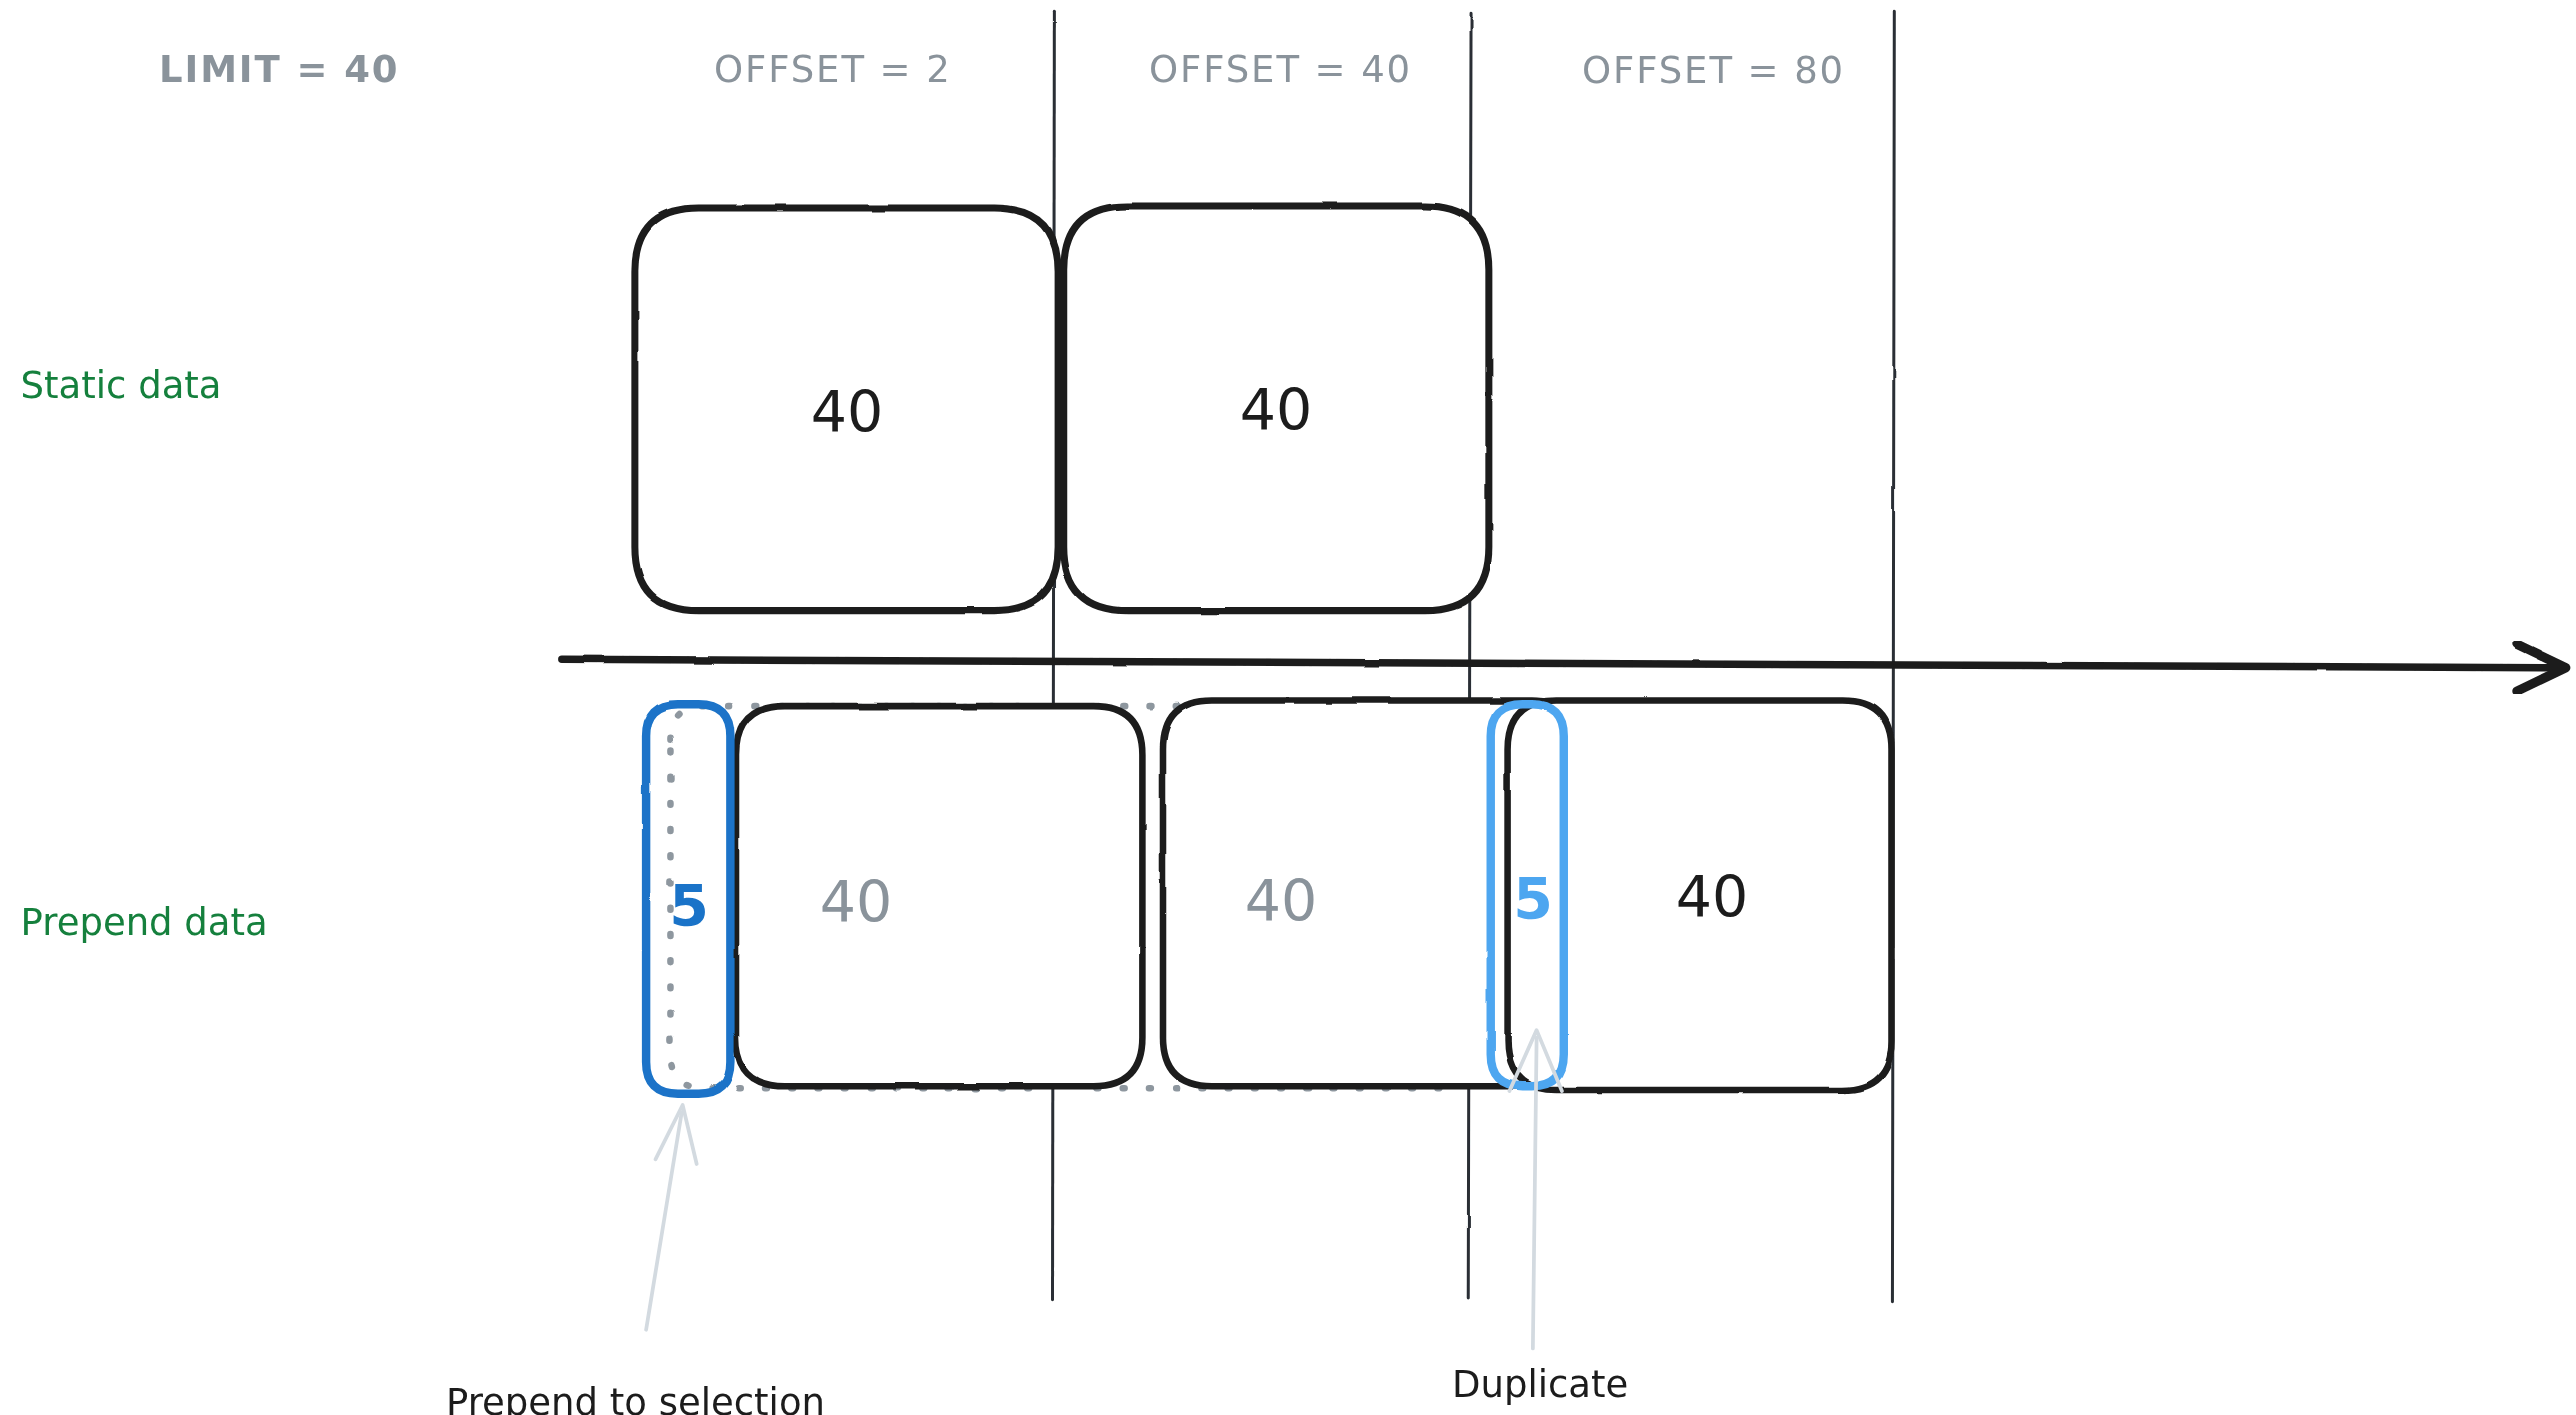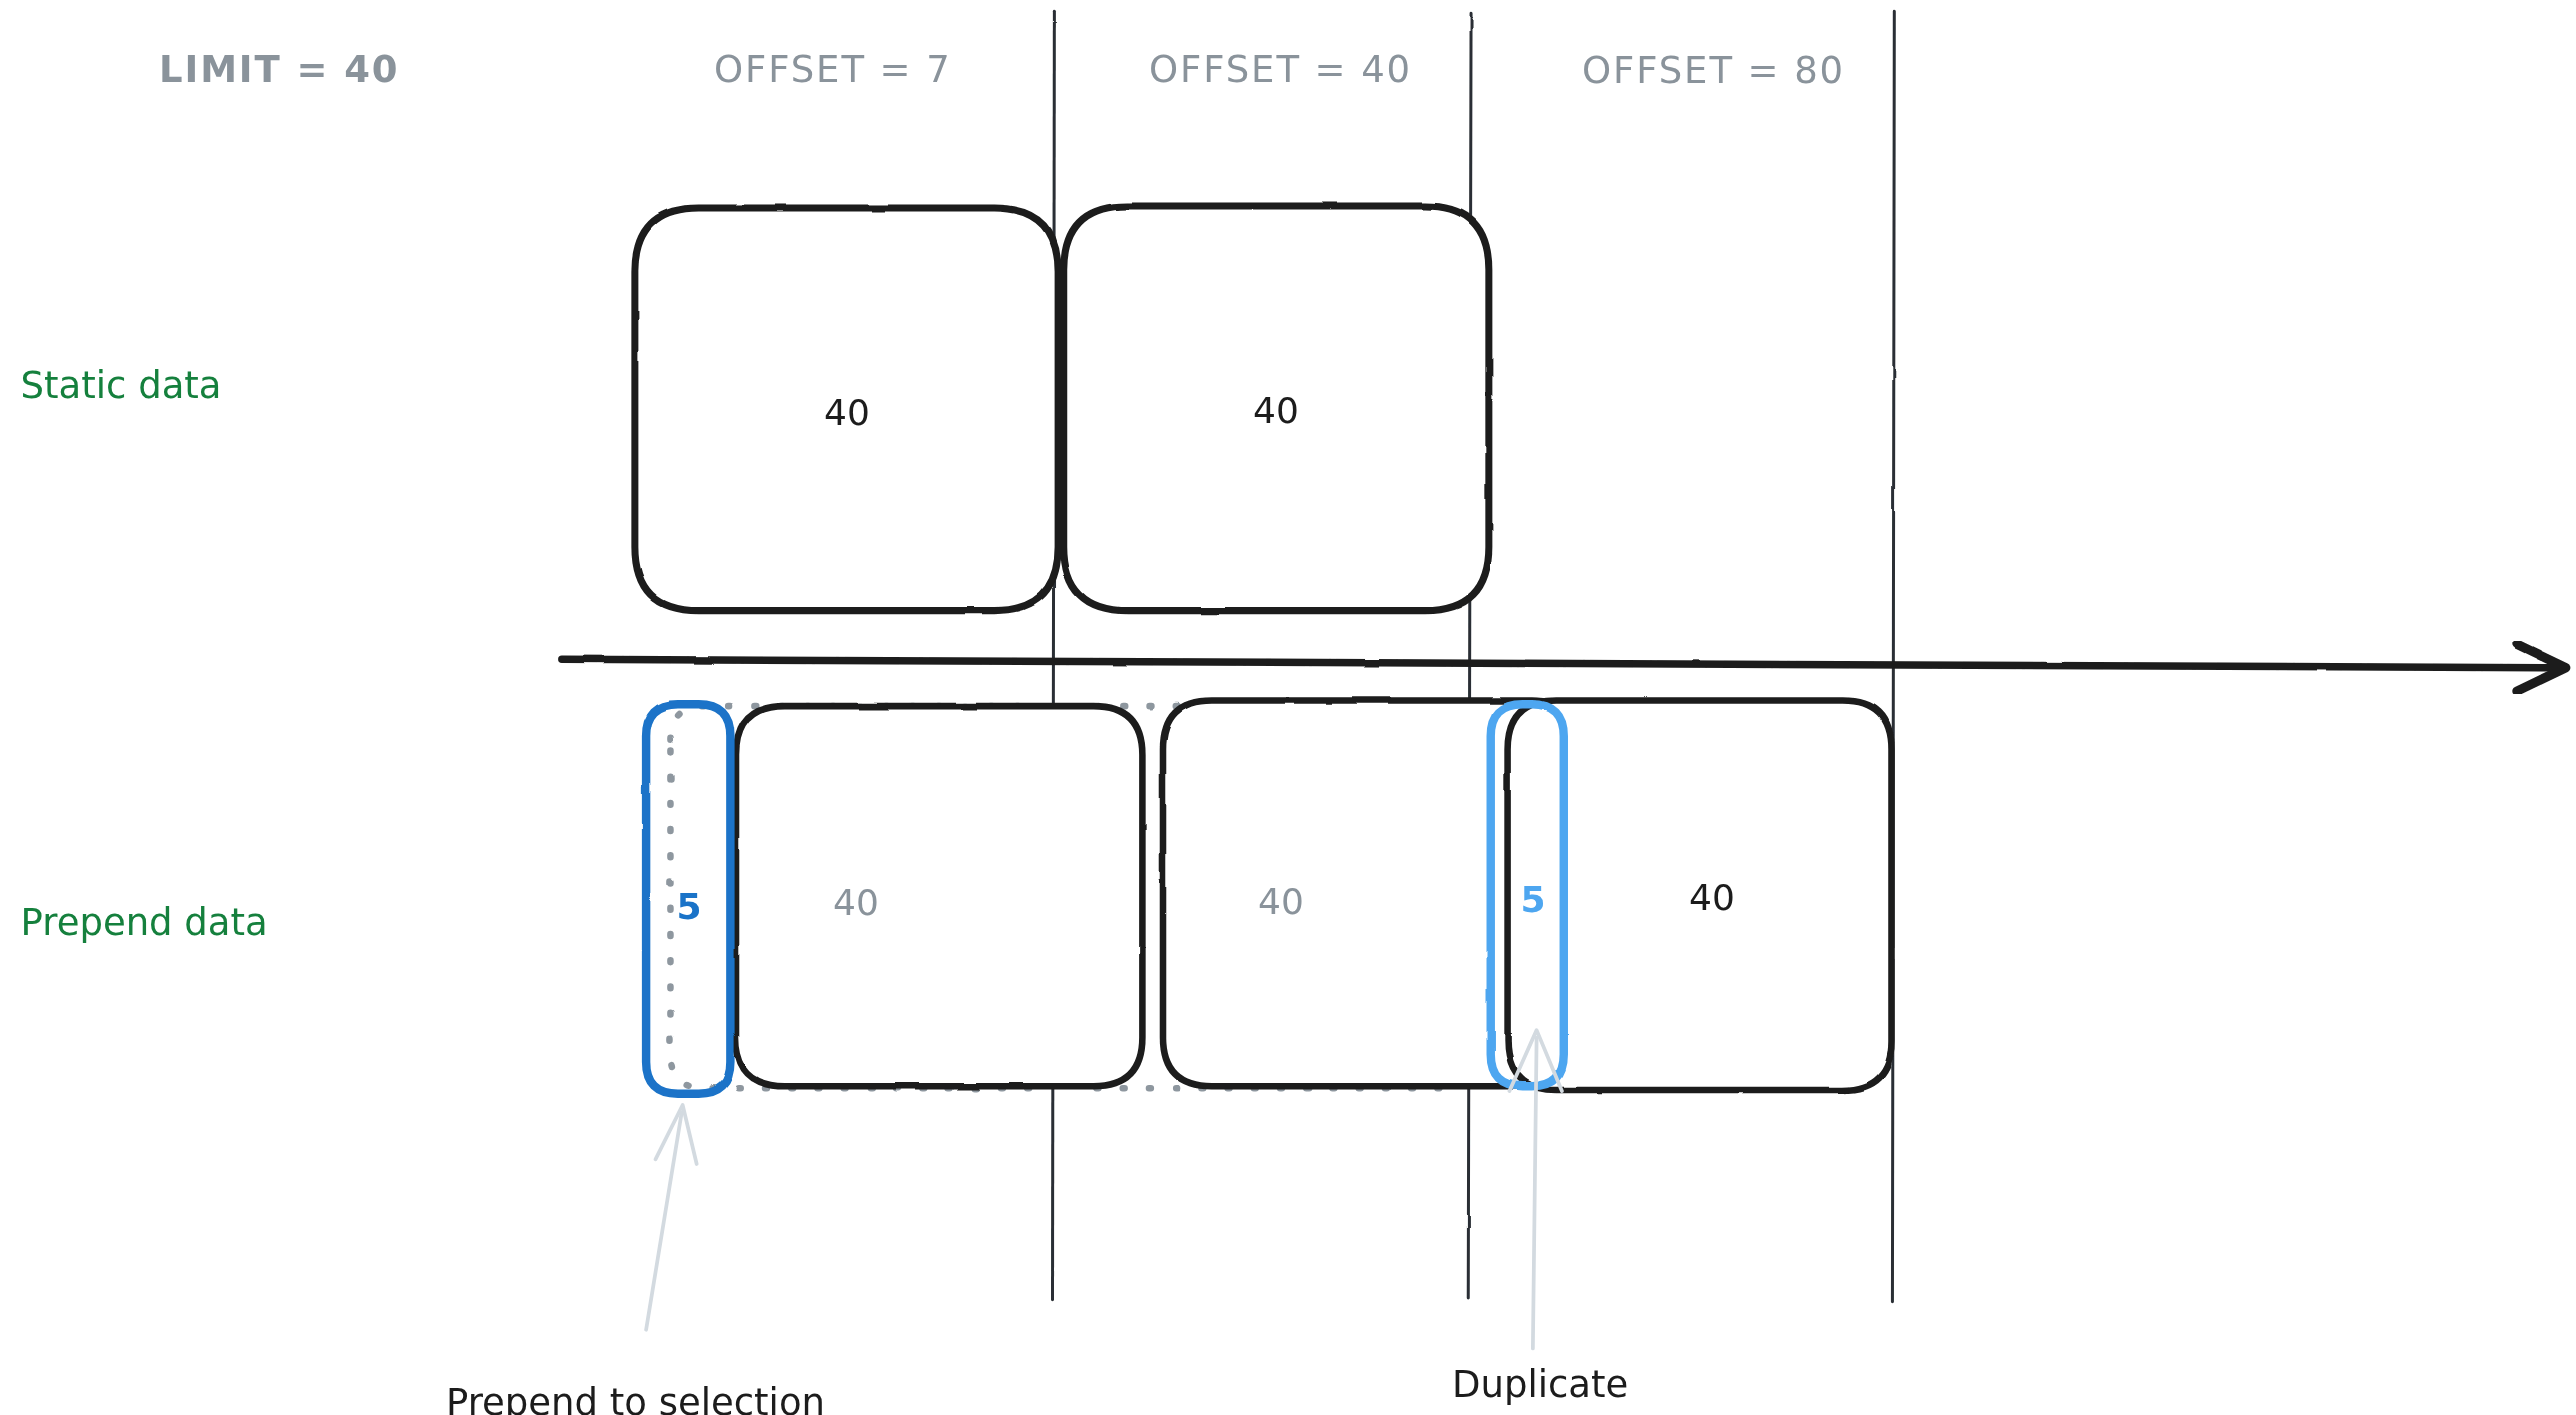--- a/index.html
+++ b/index.html
@@ -43,21 +43,21 @@
     font-size: 37px;
     font-weight: 400;
   }
   .annot {
     color: #1c1c1c;
     font-size: 37px;
     font-weight: 400;
   }
   .boxnum {
     position: absolute;
-    font-size: 36px;
+    font-size: 57px;
     font-weight: 400;
     transform: translate(-50%, -50%);
     font-family: "DejaVu Sans", sans-serif;
   }
   .num-black { color: #1c1c1c; }
   .num-gray  { color: #8a939b; }
   .num-blue-dark { color: #1a73c8; font-weight: 600; }
   .num-blue-light { color: #4da6f0; font-weight: 600; }
 </style>
 </head>
@@ -113,21 +113,21 @@
       <path d="M690 1420 L728 1188" stroke="#d3dae0" stroke-width="4" fill="none" stroke-linecap="round"></path>
       <path d="M700 1238 L729 1180 L744 1243" stroke="#d3dae0" stroke-width="4" fill="none" stroke-linecap="round" stroke-linejoin="round"></path>
 
       <path d="M1637 1440 L1641 1108" stroke="#d3dae0" stroke-width="4" fill="none" stroke-linecap="round"></path>
       <path d="M1612 1165 L1641 1100 L1668 1165" stroke="#d3dae0" stroke-width="4" fill="none" stroke-linecap="round" stroke-linejoin="round"></path>
     </g>
   </svg>
 
   <div class="lbl hdr" style="left:159px; top:51px;font-weight:bold;">LIMIT = 40</div>
 
-  <div class="lbl hdr" style="left:714px; top:51px;">OFFSET = 7</div>
+  <div class="lbl hdr" style="left:714px; top:51px;">OFFSET = 2</div>
 
   <div class="lbl hdr" style="left:1149px; top:51px;">OFFSET = 40</div>
 
   <div class="lbl hdr" style="left:1582px; top:52px;">OFFSET = 80</div>
 
   <div class="lbl rowlbl" style="left:20.6px; top:367px;">Static data</div>
 
   <div class="lbl rowlbl" style="left:20.6px; top:904px;">Prepend data</div>
 
   <div class="boxnum num-black" style="left:847px; top:412px;">40</div>

